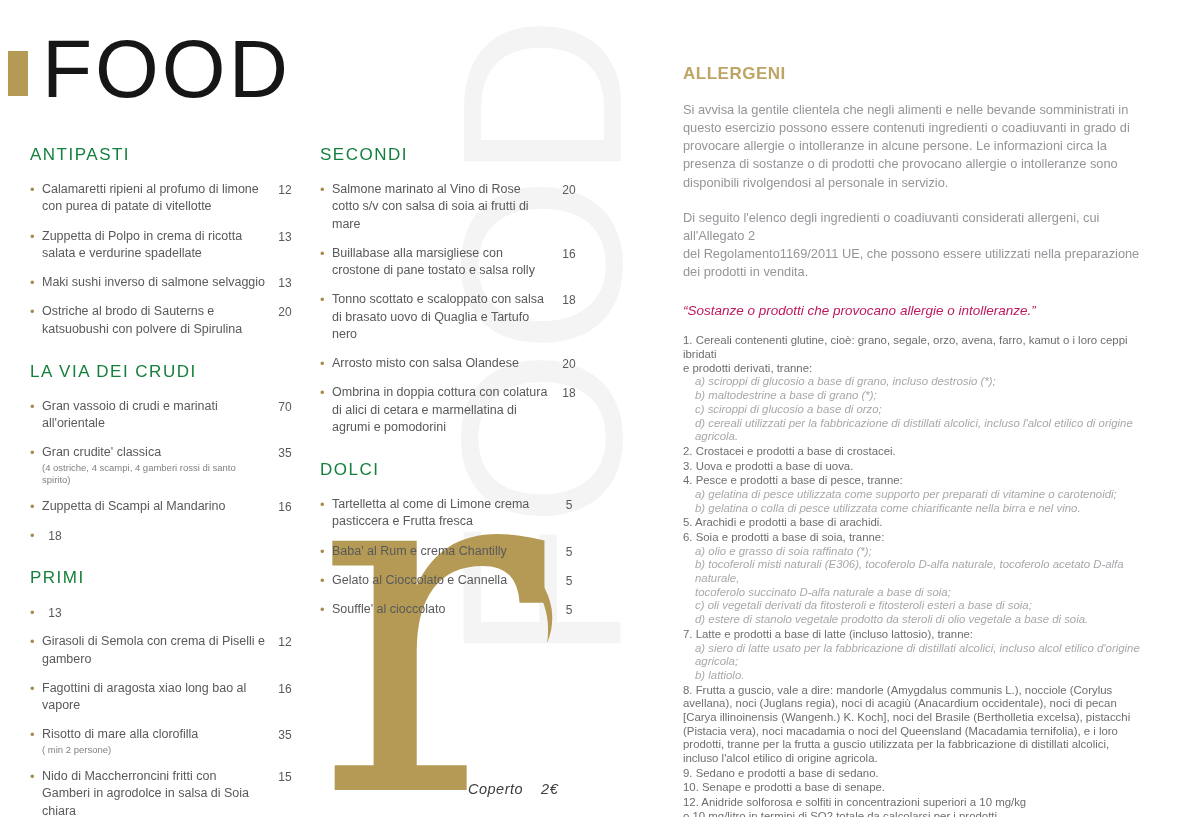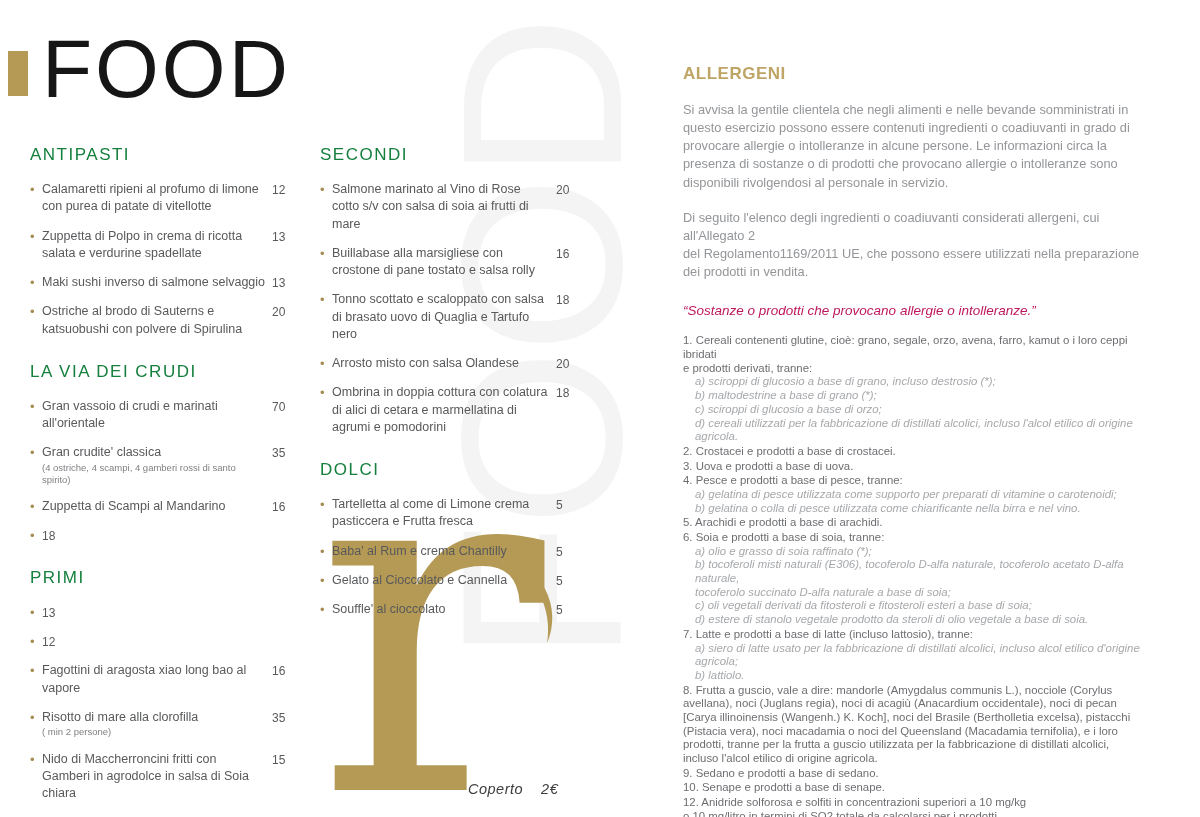--- a/index.html
+++ b/index.html
@@ -64,21 +64,21 @@
     padding-right:6px;
   }
   .mi-note {
     display:block;
     font-size:9.5px;
     color:#808184;
     line-height:1.3;
   }
   .mi-price {
     flex:0 0 26px;
-    text-align:left;
+    text-align:center;
     font-size:12px;
     color:#58595b;
     padding-top:2px;
   }
 
   
   .logo-wrap { position:absolute; left:315px; top:545px; z-index:1; }
   .logo-svg { overflow:visible; display:block; }
   .coperto {
     position:absolute; left:468px; top:781px; z-index:2;
@@ -178,20 +178,21 @@
       </div>
     </div>
     <div class="menu-section">
       <div class="menu-section-title">PRIMI</div>
       <div class="mi">
         <span class="mi-bullet">•</span>
         <span class="mi-price">13</span>
       </div>
       <div class="mi">
         <span class="mi-bullet">•</span>
+        <span class="mi-text">Girasoli di Semola con crema di Piselli e gambero</span>
         <span class="mi-price">12</span>
       </div>
       <div class="mi">
         <span class="mi-bullet">•</span>
         <span class="mi-text">Fagottini di aragosta xiao long bao al vapore</span>
         <span class="mi-price">16</span>
       </div>
       <div class="mi">
         <span class="mi-bullet">•</span>
         <span class="mi-text">Risotto di mare alla clorofilla<span class="mi-note">( min 2 persone)</span></span>

